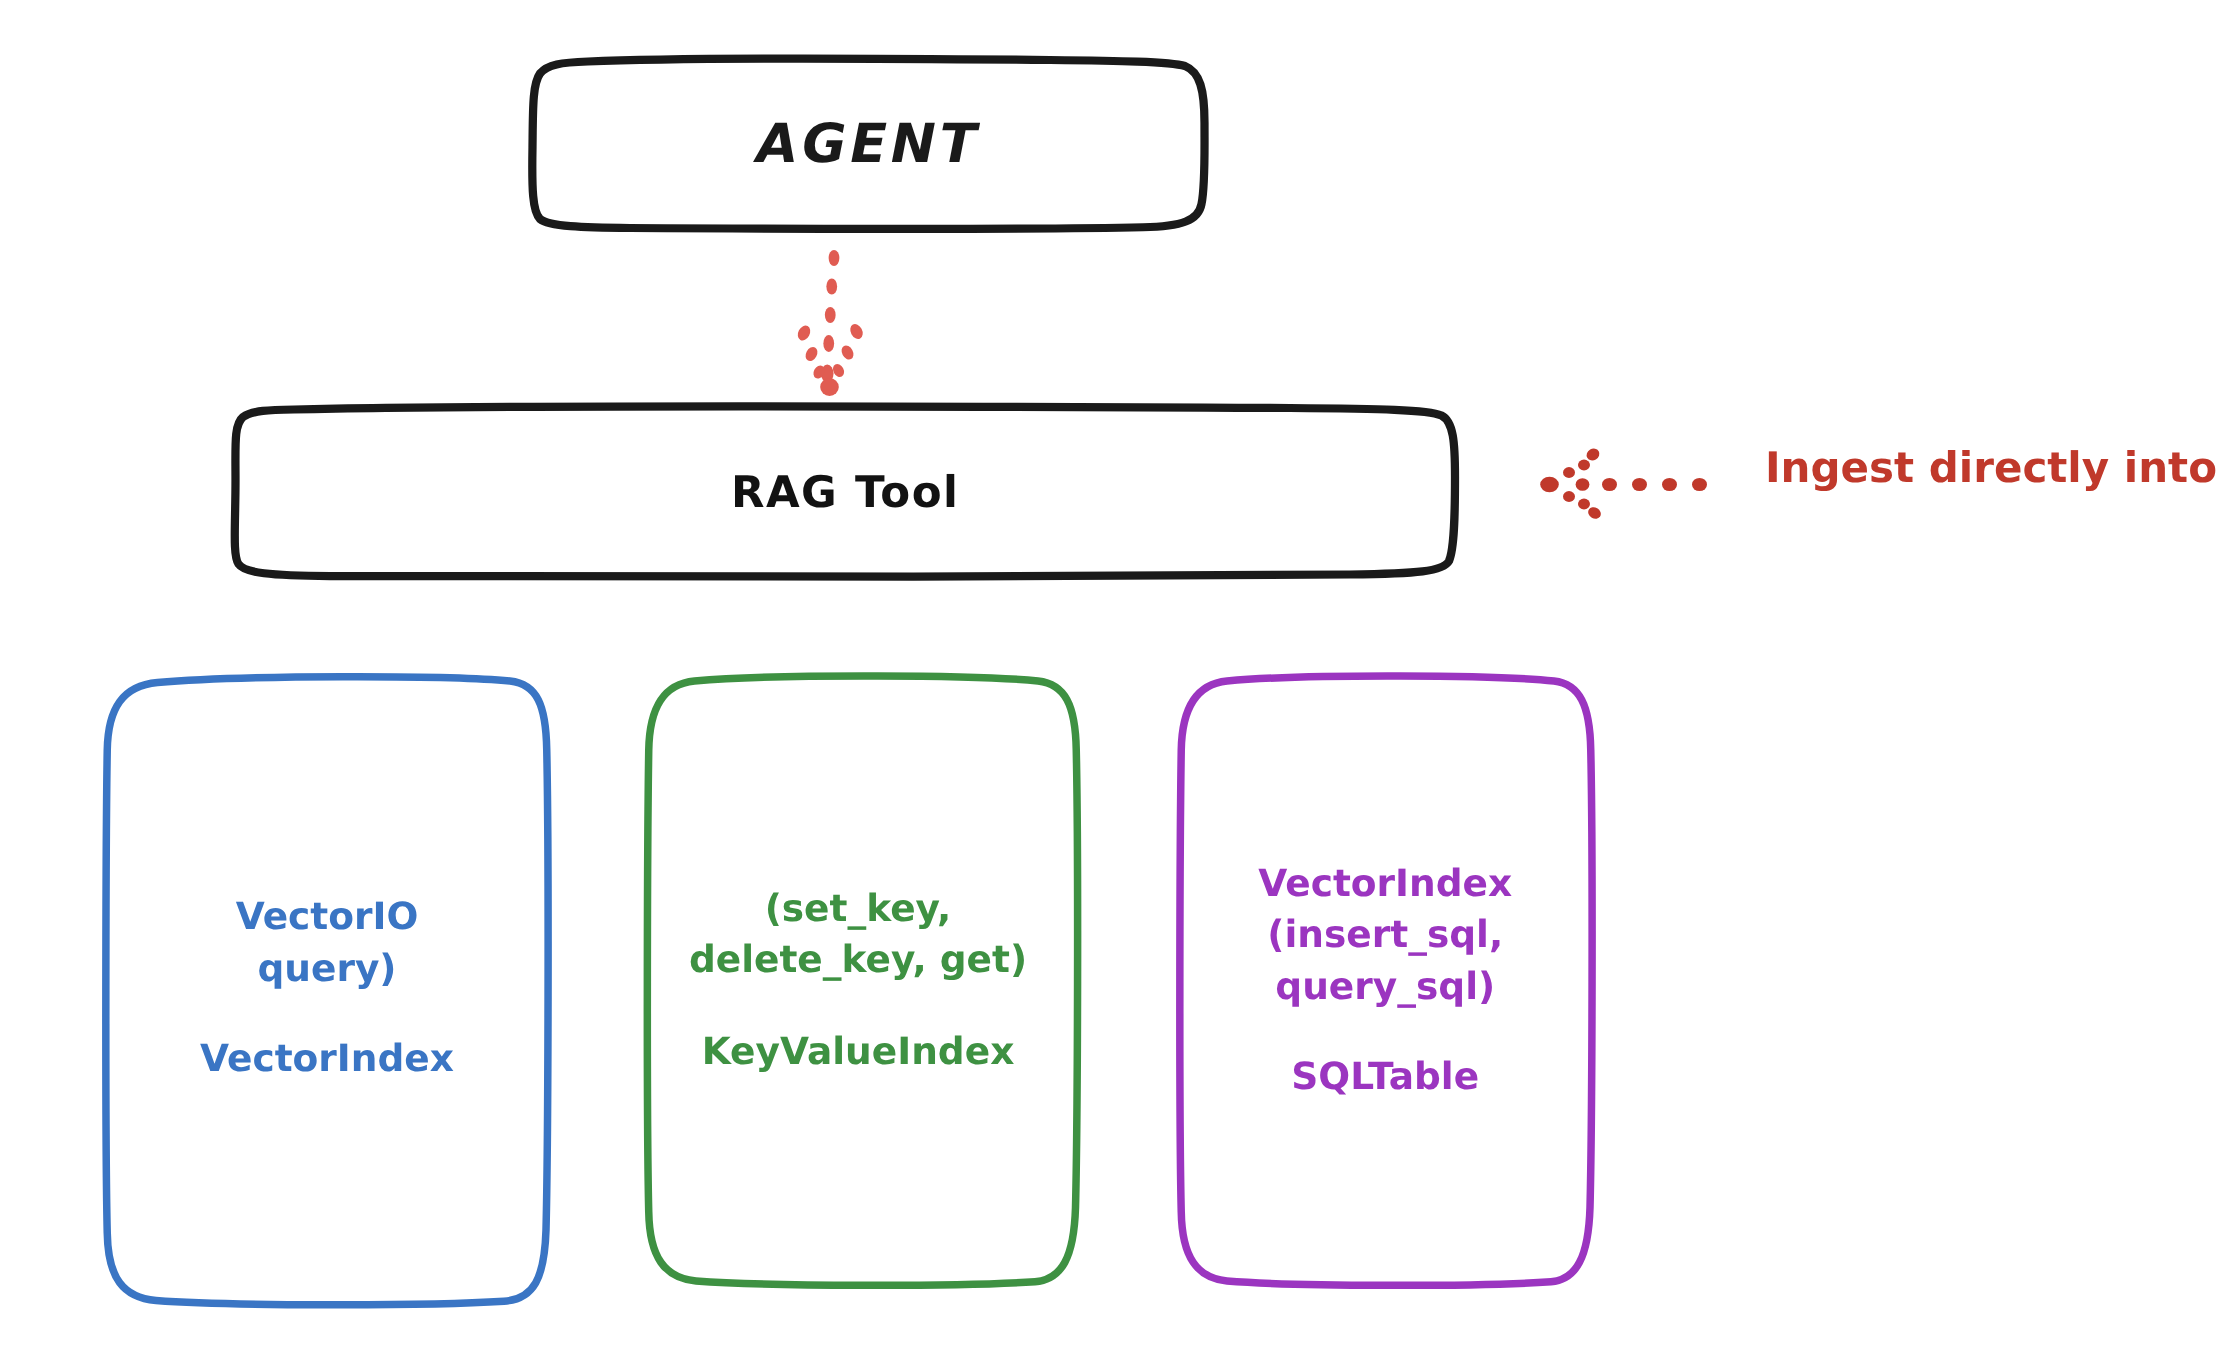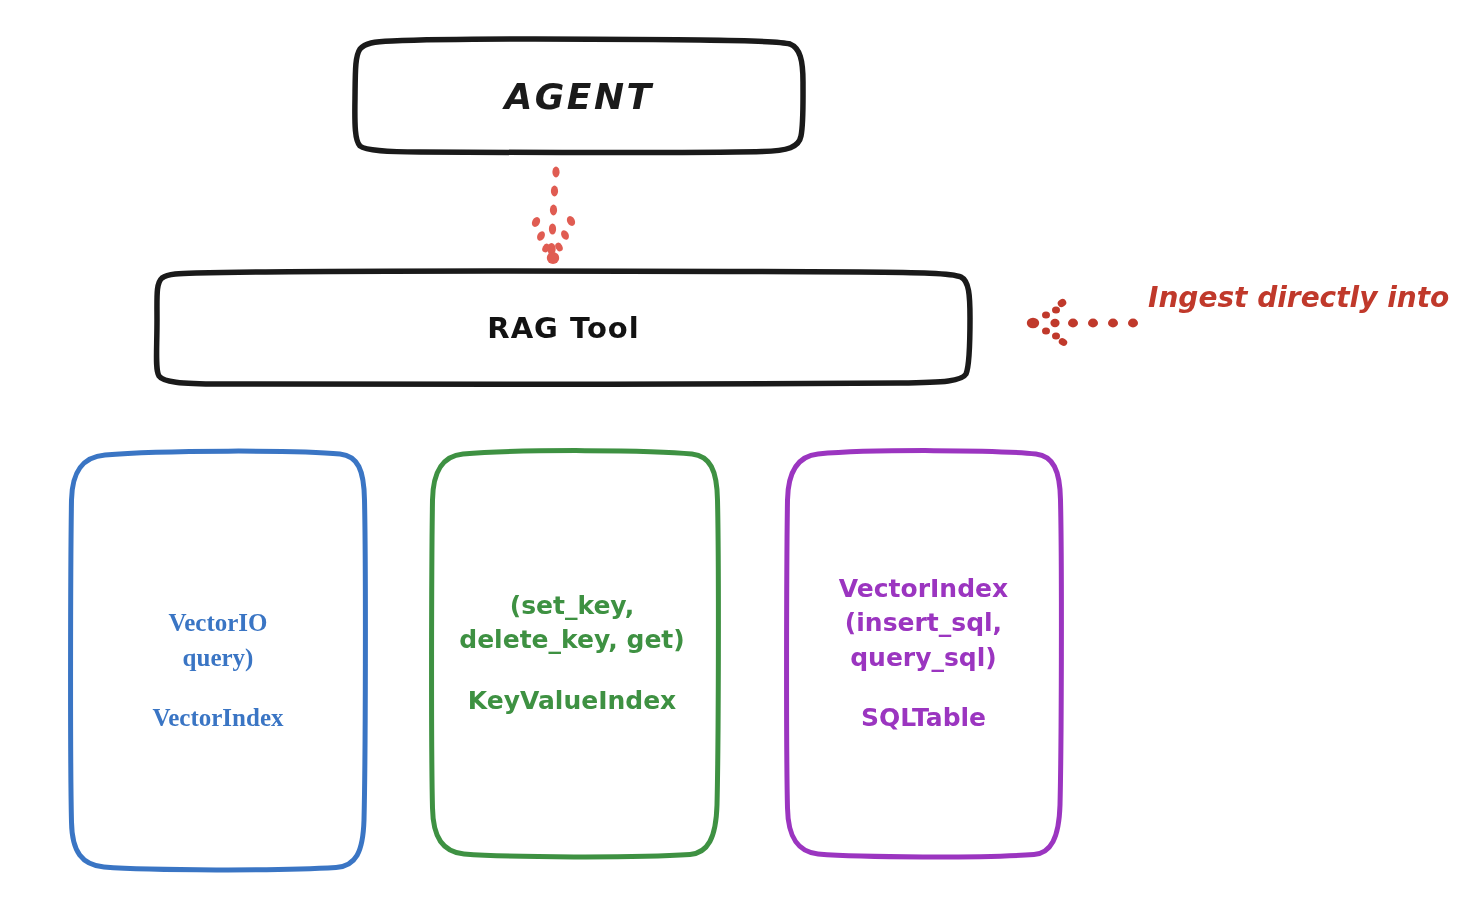--- a/index.html
+++ b/index.html
@@ -77,46 +77,44 @@
     font-size: 25px;
     font-weight: 600;
     line-height: 1.38;
   }
   .provider-label .gap {
     height: 26px;
   }
   .provider-label .ln { white-space: pre; }
 
   #vectorio-label {
-    left: 72px; top: 462px; width: 292px; height: 418px;
+    left: 72px; top: 450px; width: 292px; height: 418px;
     color: #3a75c4;
-    font-family: Liberation Serif, serif;
   }
   #keyvalueio-label {
     left: 427px; top: 452px; width: 290px; height: 403px;
     color: #3e9142;
   }
   #relationalio-label {
     left: 787px; top: 452px; width: 273px; height: 403px;
     color: #9b35c0;
   }
 
   
   #annotation-text {
     position: absolute;
     left: 1148px;
-    top: 278px;
+    top: 292px;
     width: 330px;
     color: #c0392b;
     font-family: "DejaVu Sans", sans-serif;
     font-size: 28px;
     font-weight: 600;
     line-height: 1.42;
-    text-align: left;
-    font-style: italic;
+    text-align: right;
     pointer-events: none;
   }
   #annotation-text .ln { display: block; white-space: pre; }
 </style>
 </head>
 <body>
 
 <svg id="diagram-canvas" viewBox="0 0 1484 910" xmlns="http://www.w3.org/2000/svg">
 
   <g>

